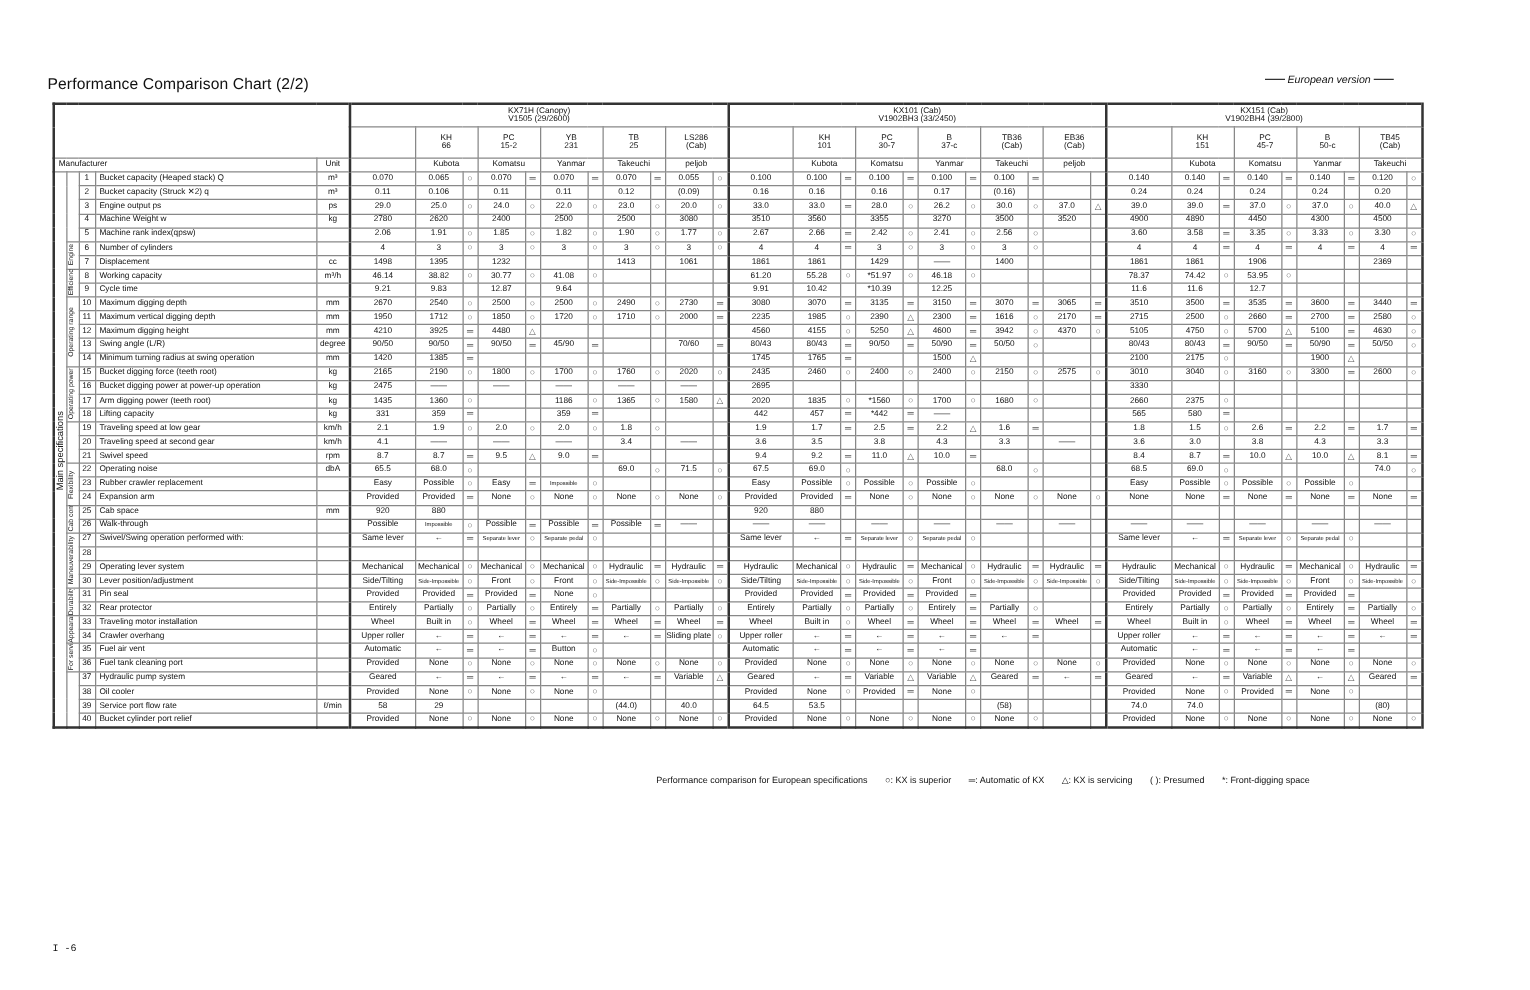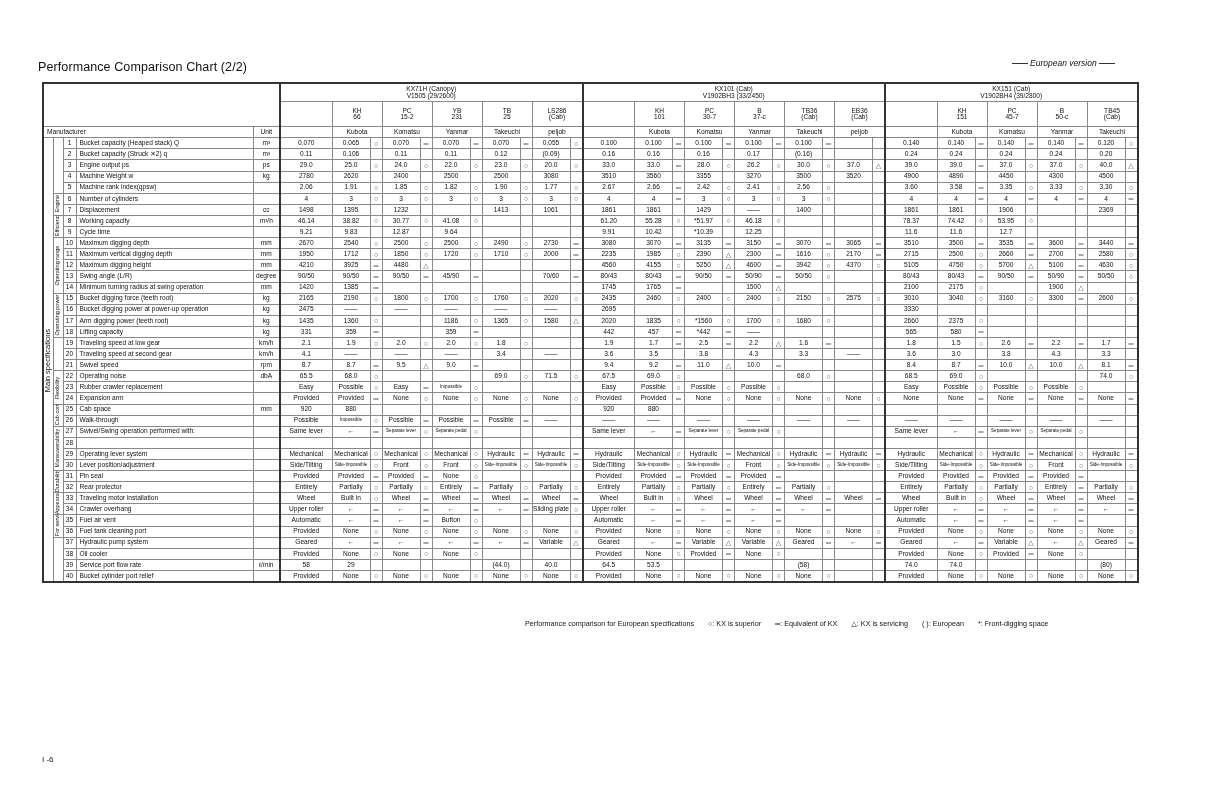--- a/index.html
+++ b/index.html
@@ -12,21 +12,21 @@
   table.chart td.lbl { text-align:left; padding-left:3px; }
   table.chart td.num { text-align:center; }
   table.chart td.mk { width:11px; font-size:7px; color:#555; }
   table.chart td.vt { writing-mode:vertical-rl; transform:rotate(180deg); font-size:5.5px; }
   table.chart td.vtm { writing-mode:vertical-rl; transform:rotate(180deg); font-size:7.5px; }
   table.chart .hdr td { height:auto; }
   .thick-r { border-right:2px solid #333 !important; }
   table.chart { border:2px solid #333; }
   .small { font-size:4.6px; }
   .legend { position:absolute; left:525px; top:619px; font-size:7.2px; display:flex; gap:14px; }
-  .pageno { position:absolute; left:42px; top:755px; font-size:8px; font-family:Liberation Sans, sans-serif; }
+  .pageno { position:absolute; left:42px; top:755px; font-size:8px; font-family:Liberation Mono, monospace; }
 </style>
 </head>
 <body>
 
 <div class="title">Performance Comparison Chart (2/2)</div>
 <div class="version">European version</div>
 
 <table class="chart">
   <colgroup id="cols">
       <col style="width: 10px;">
@@ -1591,19 +1591,19 @@
         <td class="mk">○</td>
         <td class="num">None</td>
         <td class="mk thick-r">○</td>
       </tr>
     </tbody>
 </table>
 
 <div class="legend">
   <span>Performance comparison for European specifications</span>
   <span>○: KX is superior</span>
-  <span>═: Equivalent of KX</span>
+  <span>═: Automatic of KX</span>
   <span>△: KX is servicing</span>
-  <span>(   ): European</span>
+  <span>(   ): Presumed</span>
   <span>*: Front-digging space</span>
 </div>
 
 <div class="pageno">I -6</div>
 
 </body></html>

